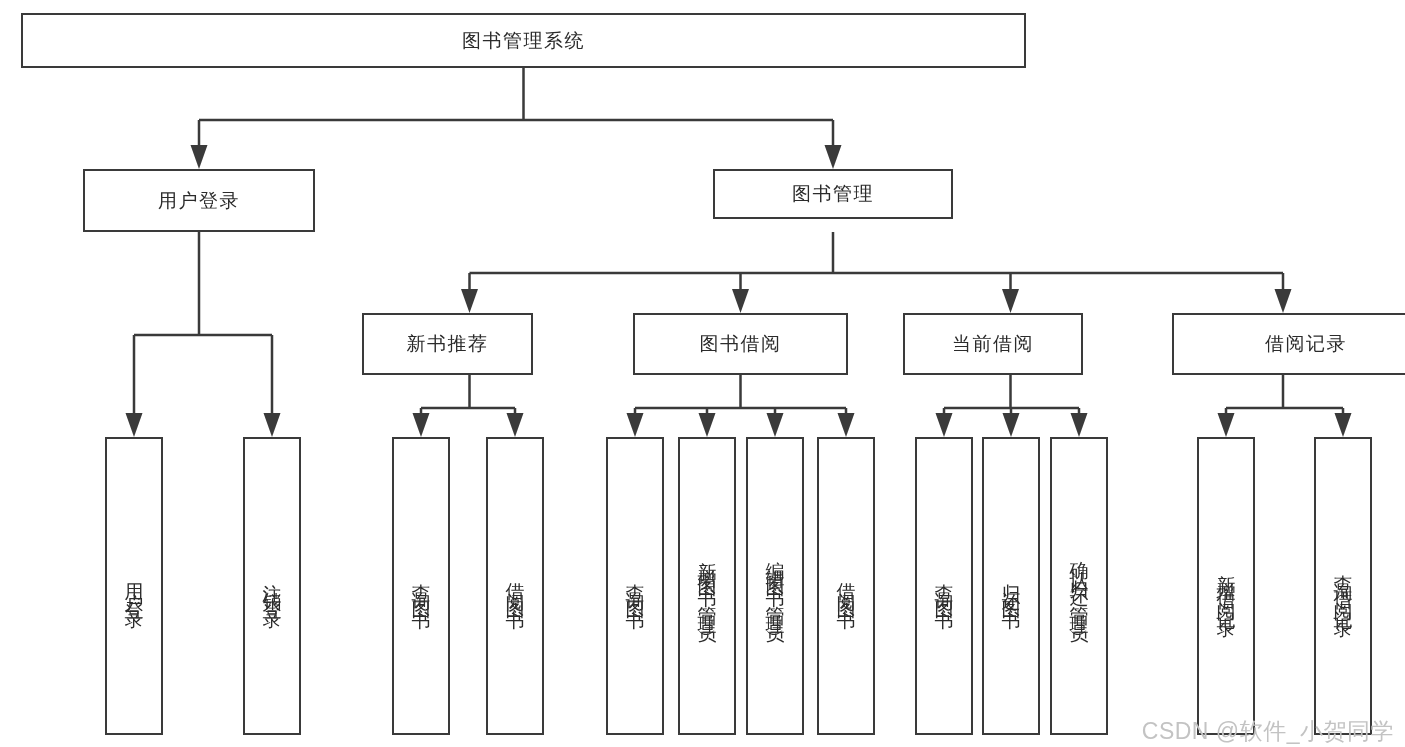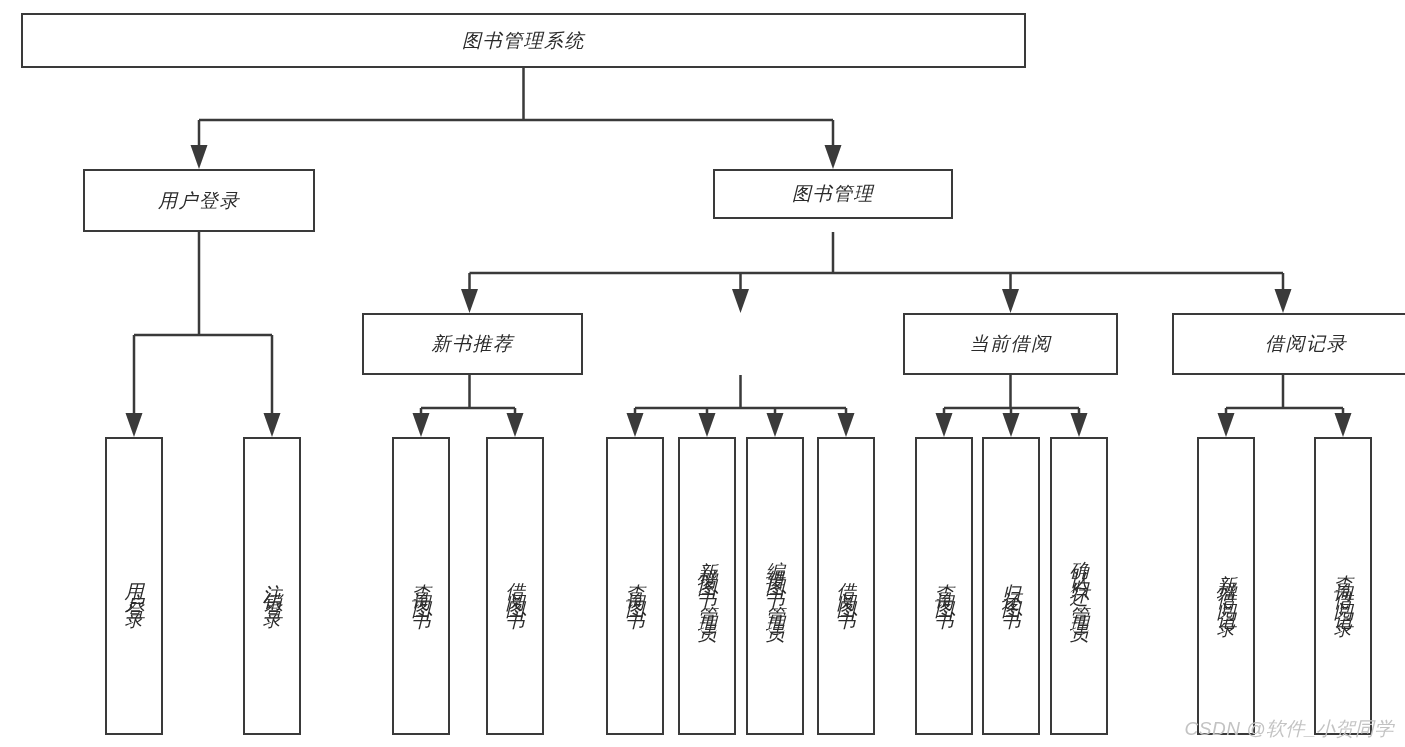--- a/index.html
+++ b/index.html
@@ -6,21 +6,20 @@
   body {
     font-family: "Liberation Sans", "DejaVu Sans", sans-serif;
     background: #ffffff;
   }
   .canvas {
     position: relative;
     width: 1405px;
     height: 747px;
     background: var(--bg, #ffffff);
     overflow: hidden;
-    font-style: italic;
   }
   svg.connectors {
     position: absolute;
     left: 0; top: 0;
     z-index: 1;
   }
   svg.connectors path {
     stroke: var(--line, #3a3a3a);
     stroke-width: 2.5;
     fill: none;
@@ -48,21 +47,21 @@
   .node.v span {
     writing-mode: vertical-rl;
     text-orientation: mixed;
     letter-spacing: 9px;
     line-height: 1.15;
   }
   .watermark {
     position: absolute;
     right: 11px;
     top: 716px;
-    font-size: 19px;
+    font-size: 23px;
     letter-spacing: 0.5px;
     color: var(--wm, #c4c4c4);
     z-index: 3;
     white-space: nowrap;
   }
 </style>
 </head>
 <body>
 
 <div class="canvas">
@@ -114,24 +113,27 @@
     <span>图书管理系统</span>
   </div>
 
   <div class="node h" style="left:83px; top:169px; width:232px; height:63px">
     <span>用户登录</span>
   </div>
   <div class="node h" style="left:713px; top:169px; width:240px; height:50px">
     <span>图书管理</span>
   </div>
 
-  <div class="node h" style="left:362px; top:313px; width:221px; height:62px">
+  <div class="node h" style="left:362px; top:313px; width:171px; height:62px">
     <span>新书推荐</span>
   </div>
-  <div class="node h" style="left:903px; top:313px; width:215px; height:62px">
+  <div class="node h" style="left:633px; top:313px; width:215px; height:62px">
+    <span>图书借阅</span>
+  </div>
+  <div class="node h" style="left:903px; top:313px; width:180px; height:62px">
     <span>当前借阅</span>
   </div>
   <div class="node h" style="left:1172px; top:313px; width:268px; height:62px">
     <span>借阅记录</span>
   </div>
 
   <div class="node v" style="left:105px; top:437px; width:58px; height:298px">
     <span>用户登录</span>
   </div>
   <div class="node v" style="left:243px; top:437px; width:58px; height:298px">

